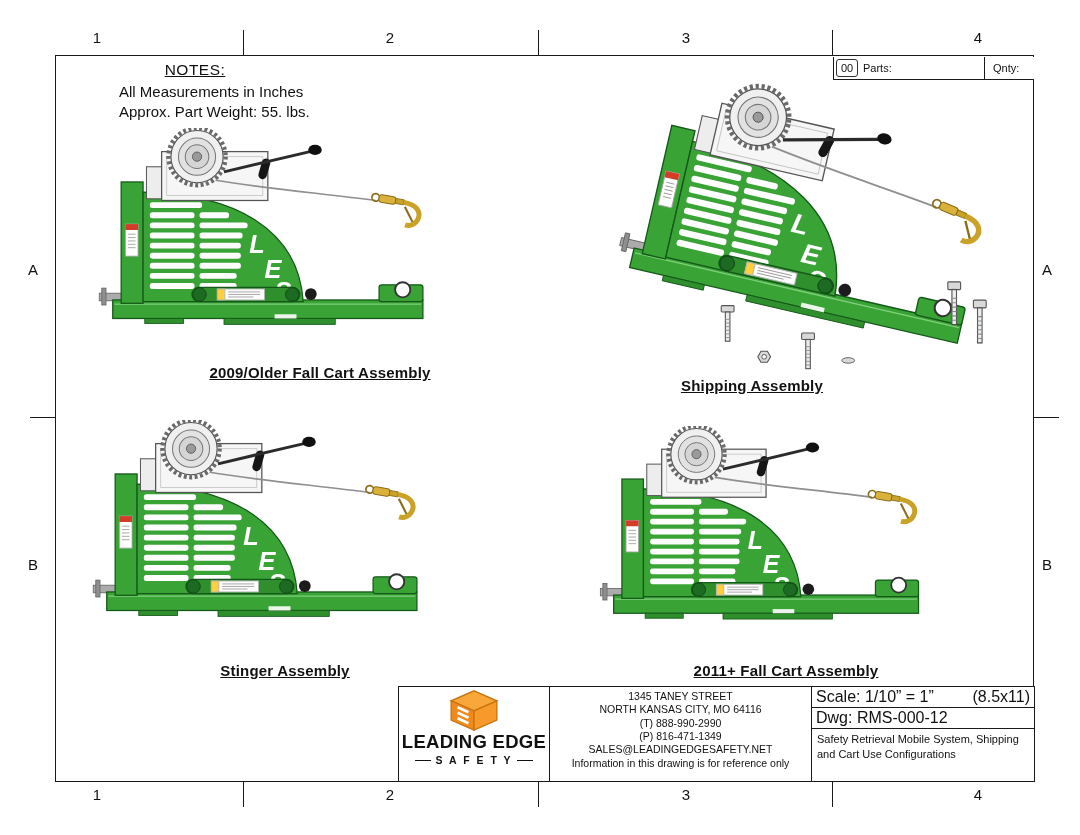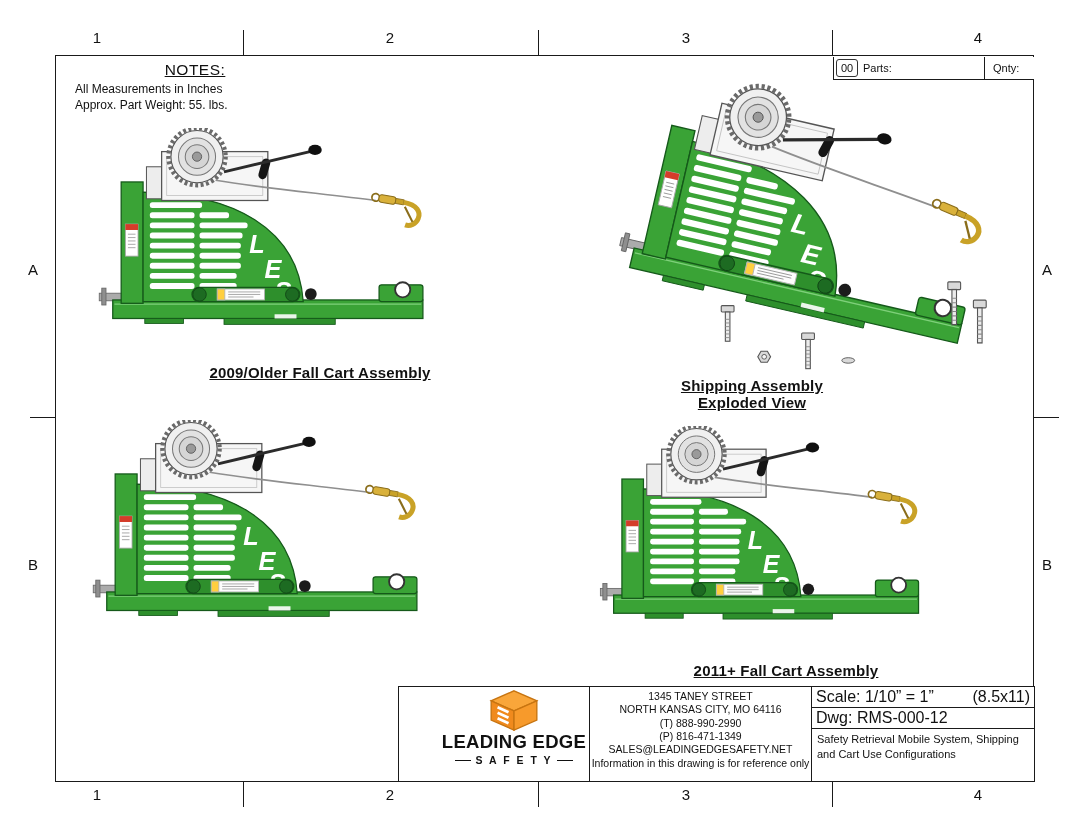--- a/index.html
+++ b/index.html
@@ -6,37 +6,37 @@
   .sheet{position:relative;width:1080px;height:835px;background:#fff;
     font-family:"Liberation Sans",sans-serif;color:#111;overflow:hidden;}
   .frame{position:absolute;left:55px;top:55px;width:979px;height:727px;
     border:1.5px solid #1a1a1a;box-sizing:border-box;}
   .tick-v{position:absolute;width:0;height:25px;border-left:1.4px solid #1a1a1a;}
   .tick-h{position:absolute;height:0;width:25px;border-top:1.4px solid #1a1a1a;}
   .zone-col{position:absolute;width:24px;text-align:center;font-size:15px;}
   .zone-row{position:absolute;width:16px;text-align:center;font-size:15px;}
   .notes{position:absolute;left:75px;top:61px;width:240px;}
   .notes-title{font-size:15.5px;letter-spacing:.5px;text-decoration:underline;margin-bottom:3px;text-align:center;}
-  .notes-line{font-size:12px;line-height:1.3;}
+  .notes-line{font-size:15px;line-height:1.3;margin-left:44px;}
   .parts-strip{position:absolute;left:833px;top:56.5px;width:201px;height:23px;
     border-left:1.3px solid #1a1a1a;border-bottom:1.3px solid #1a1a1a;
     display:flex;align-items:center;font-size:11px;box-sizing:border-box;background:#fff;}
   .parts-num{width:20px;height:16px;line-height:16px;border:1.1px solid #333;border-radius:3px;
     margin:0 5px 0 2px;text-align:center;font-size:11px;}
   .parts-label{flex:1;}
   .parts-qnty{width:50px;height:100%;border-left:1.3px solid #1a1a1a;
     display:flex;align-items:center;padding-left:8px;box-sizing:border-box;}
   .view-svg{position:absolute;}
   .view-label{position:absolute;font-size:15px;font-weight:700;text-align:center;
     text-decoration:underline;letter-spacing:.2px;}
   .view-label .ln{text-decoration:underline;line-height:16.5px;}
   .title-block{position:absolute;left:398px;top:686px;width:637px;height:96px;
     border:1.5px solid #1a1a1a;box-sizing:border-box;display:flex;background:#fff;}
   .logo-cell{width:151px;border-right:1.5px solid #1a1a1a;box-sizing:border-box;
-    display:flex;flex-direction:column;align-items:center;padding-top:2px;margin-left:40px;}
+    display:flex;flex-direction:column;align-items:center;padding-top:2px;}
   .brand1{font-size:18.5px;font-weight:800;letter-spacing:.3px;margin-top:0px;white-space:nowrap;}
   .safety-bar{width:118px;display:flex;align-items:center;gap:4px;margin-top:1px;}
   .safety-bar .bar-line{flex:1;border-top:1.6px solid #111;}
   .brand2{font-size:10.5px;font-weight:700;letter-spacing:2px;white-space:nowrap;}
   .addr-cell{flex:1;border-right:1.5px solid #1a1a1a;box-sizing:border-box;
     text-align:center;font-size:10.5px;line-height:1.27;padding-top:3px;}
   .right-cell{width:222px;display:flex;flex-direction:column;box-sizing:border-box;}
   .scale-row{display:flex;justify-content:space-between;border-bottom:1.3px solid #1a1a1a;
     font-size:16px;padding:1px 4px 1px 4px;}
   .dwg-row{border-bottom:1.3px solid #1a1a1a;font-size:16px;padding:1px 4px 1px 4px;}
@@ -188,26 +188,26 @@
       <use href="#bolt-glyph" transform="translate(120,262)"></use>
       <use href="#bolt-glyph" transform="translate(208,292)"></use>
       <use href="#bolt-glyph" transform="translate(368,236) scale(1,1.2)"></use>
       <use href="#bolt-glyph" transform="translate(396,256) scale(1,1.2)"></use>
       <use href="#nut-glyph" transform="translate(160,318)"></use>
       <ellipse cx="252" cy="322" rx="7" ry="3" fill="#d9d9d9" stroke="#555"></ellipse>
     </g>
   </svg>
   <div class="view-label" style="left:612px;top:378px;width:280px">
     <div class="ln">Shipping Assembly</div>
-    <div class="ln">Exploded View</div>
   </div>
 
   <svg class="view-svg" style="left:86px;top:420px;width:382px;height:236px" viewBox="0 0 440 280">
     <use href="#fallcart-sym"></use>
   </svg>
+  <div class="view-label" style="left:105px;top:662px;width:360px">Stinger Assembly</div>
 
   <svg class="view-svg" style="left:584px;top:426px;width:394px;height:232px" viewBox="0 0 440 280">
     <use href="#fallcart-sym"></use>
   </svg>
   <div class="view-label" style="left:606px;top:662px;width:360px">2011+ Fall Cart Assembly</div>
 
   <div class="title-block">
     <div class="logo-cell">
       <svg width="58" height="42" viewBox="0 0 60 46">
         <polygon points="30,2 55,13 30,24 5,13" fill="#f9a63a" stroke="#c77410" stroke-width="1.5"></polygon>

